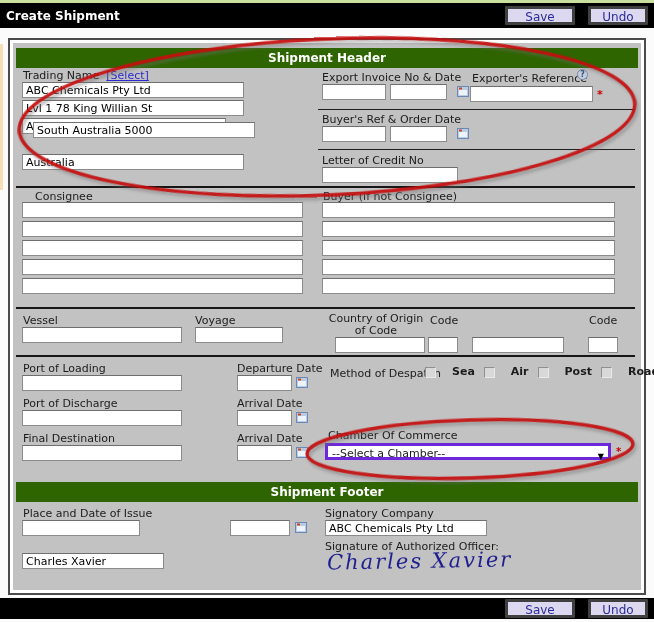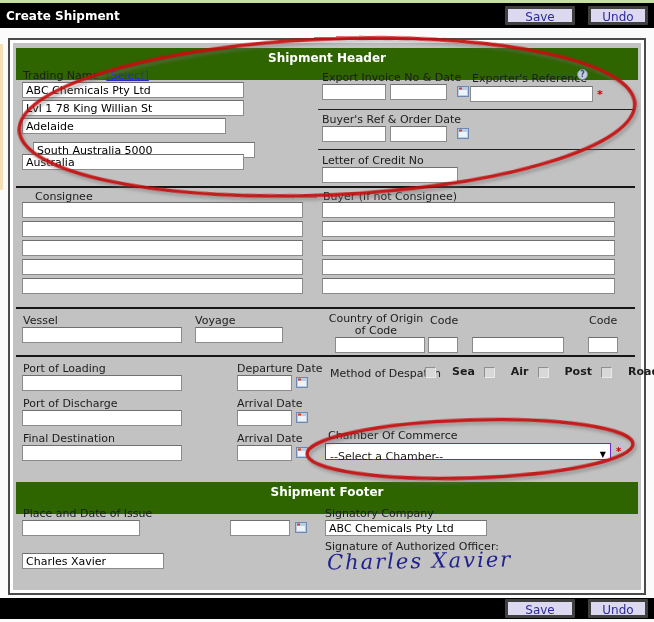--- a/index.html
+++ b/index.html
@@ -18,21 +18,21 @@
     position:absolute; height:19px; background:#dbd8ef; border:3px solid #404040;
     color:#2b2b99; font-size:12px; text-align:center; line-height:17px; border-radius:1px; cursor:pointer;
     font-family:inherit;
   }
   .frame {
     position:absolute; left:8px; top:38px; width:638px; height:557px;
     background:#fff; border:2px solid #4b4b4b; padding:3px;
   }
   .panel { position:relative; width:628px; height:547px; background:#c2c2c2; }
   .greenbar {
-    position:absolute; height:32px; background:#2e6500; color:#fff; font-weight:bold;
+    position:absolute; height:20px; background:#2e6500; color:#fff; font-weight:bold;
     font-size:12px; text-align:center; line-height:21px;
   }
   .lbl { position:absolute; font-size:11px; color:#1c1c1c; white-space:nowrap; line-height:12px; }
   .lbl.ctr { white-space:normal; text-align:center; }
   .lbl.bold { font-weight:bold; }
   .inp {
     position:absolute; height:16px; background:#fff; border:1px solid #8b8b8b; border-top-color:#6f6f6f;
     font-size:11px; padding:0 3px; color:#000; font-family:inherit;
   }
   .hr { position:absolute; height:2px; background:#161616; }
@@ -45,22 +45,22 @@
     line-height:9px; cursor:pointer;
   }
   .req { position:absolute; color:#cc0000; font-weight:bold; font-size:11px; }
   .despatch { position:absolute; display:flex; align-items:center; gap:9px; height:14px; }
   .despatch .opt { display:flex; align-items:center; gap:16px; }
   .cbx {
     width:11px; height:11px; background:#d8d8d8; border:1px solid #8f8f8f;
     border-right-color:#e9e9e9; border-bottom-color:#e9e9e9; display:inline-block; cursor:pointer;
   }
   .selectbox {
-    position:absolute; height:17px; background:#fff; border:1px solid #6d28d9;
-    font-size:11px; line-height:15px; padding:5px 18px 1px 4px; cursor:pointer;
+    position:absolute; height:17px; background:#fff; border:3px solid #6d28d9;
+    font-size:11px; line-height:15px; padding:0 18px 1px 4px; cursor:pointer;
   }
   .selectbox .arrow { position:absolute; right:4px; top:3px; font-size:8px; color:#000; }
   .sig {
     position:absolute; font-family:"DejaVu Serif","Liberation Serif",serif; font-style:italic;
     font-size:21px; color:#1f1f8f; letter-spacing:2px; transform:rotate(-1deg); white-space:nowrap;
   }
   svg.annot { position:absolute; left:0; top:0; pointer-events:none; }
 </style>
 </head>
 <body>
@@ -79,21 +79,21 @@
 
     <div class="greenbar" style="left:3px; top:5px; width:622px;">Shipment Header</div>
 
     <div class="lbl" style="left:10px; top:27px;">
       <span>Trading Name</span>&nbsp;
       <span class="link">[Select]</span>
     </div>
     <input class="inp" style="left: 9px; top: 39px; width: 222px;" value="ABC Chemicals Pty Ltd">
     <input class="inp" style="left: 9px; top: 57px; width: 222px;" value="Lvl 1 78 King Willian St">
     <input class="inp" style="left: 9px; top: 75px; width: 204px;" value="Adelaide">
-    <input class="inp" style="left: 9px; top: 99px; width: 222px; margin-left: 11px;" value="South Australia 5000">
+    <input class="inp" style="left: 9px; top: 79px; width: 222px; margin-left: 11px;" value="South Australia 5000">
     <input class="inp" style="left: 9px; top: 111px; width: 222px;" value="Australia">
 
     <div class="lbl" style="left:309px; top:29px;">Export Invoice No &amp; Date</div>
     <input class="inp" style="left: 309px; top: 41px; width: 64px;">
     <input class="inp" style="left: 377px; top: 41px; width: 57px;">
     <svg class="cal" style="left:444px; top:43px;" viewBox="0 0 12 11">
         <rect x="0.5" y="0.5" width="11" height="10" fill="#b8cce4" stroke="#6b89b4"></rect>
         <rect x="2" y="4" width="8" height="5" fill="#eef2fa"></rect>
         <rect x="2" y="1.5" width="3" height="2" fill="#cc4422"></rect>
       </svg>

